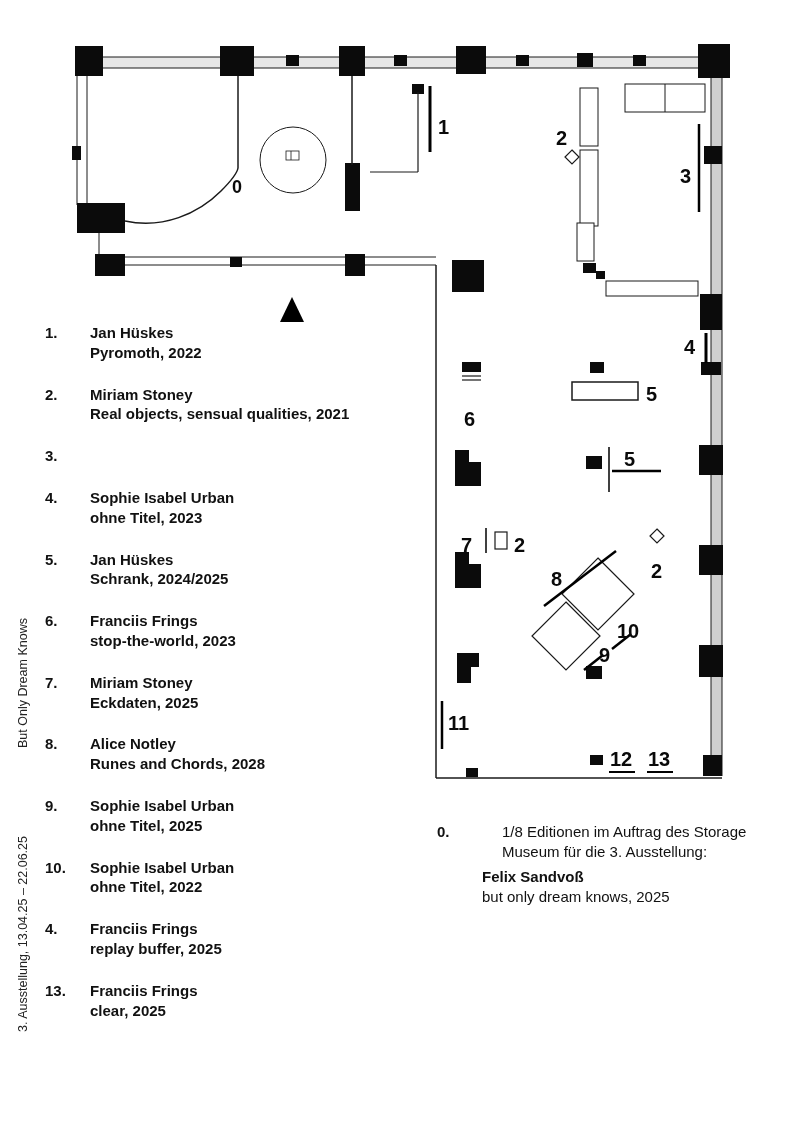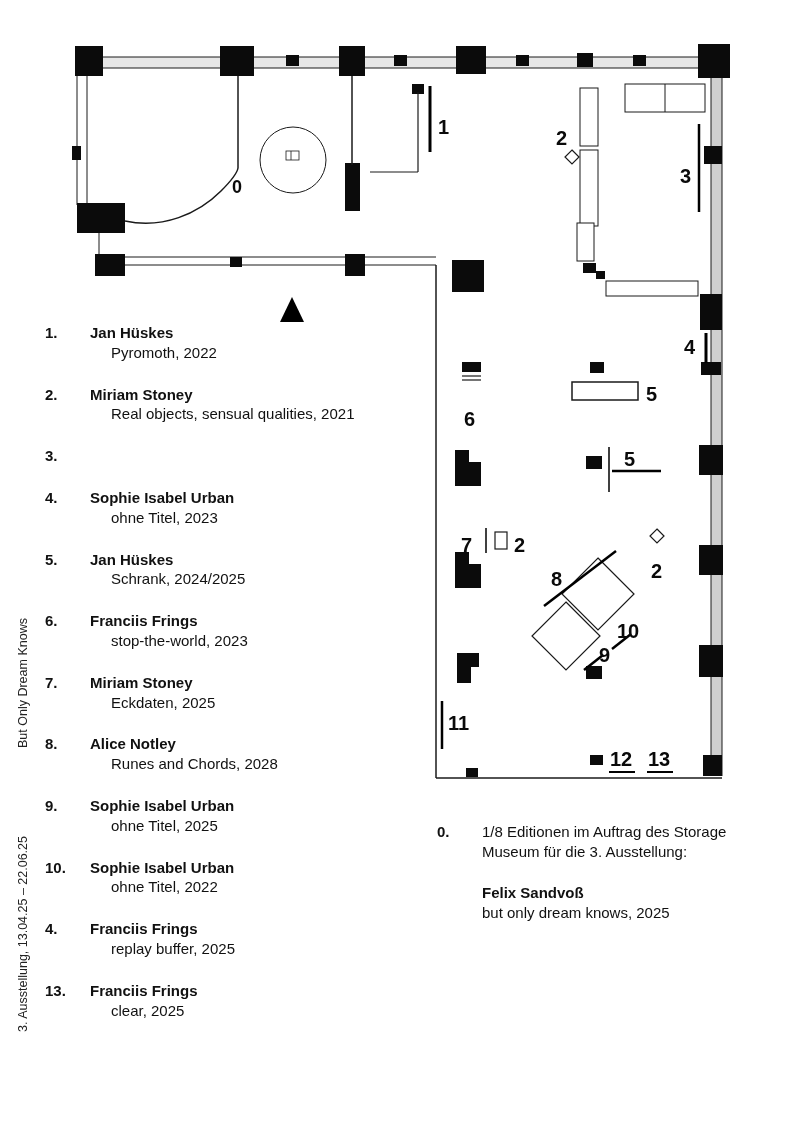--- a/index.html
+++ b/index.html
@@ -26,29 +26,29 @@
   .vert-title { left: 16px; top: 748px; }
   .vert-info  { left: 16px; top: 1032px; }
 
   .legend {
     position: absolute; left: 45px; top: 323px; width: 398px;
     display: flex; flex-direction: column; gap: 22px;
   }
   .legend-item { display: flex; font-size: 15px; line-height: 1.32; }
   .legend-item .num { flex: none; width: 45px; font-weight: 700; }
   .legend-item .artist { font-weight: 700; }
-  .legend-item .work { font-weight: 400; margin-left: 21px; }
+  .legend-item .work { font-weight: 700; }
 
   .edition {
     position: absolute; left: 437px; top: 822px; width: 330px;
     display: flex; font-size: 15px; line-height: 1.35;
   }
   .edition .num { flex: none; width: 45px; font-weight: 700; }
-  .edition .intro { width: 268px; }
-  .edition .artist { font-weight: 700; margin-top: 20px; }
+  .edition .intro { width: 268px; margin-left: 20px; }
+  .edition .artist { font-weight: 700; margin-top: 4px; }
 </style>
 </head>
 <body>
 
 <div class="page">
 
   <svg class="plan-svg" width="800" height="800" viewBox="0 0 800 800">
 
     <g stroke="#1a1a1a" stroke-width="1" fill="none">
       <rect x="88" y="57" width="624" height="11" fill="#e7e7e7" stroke="none"></rect>

